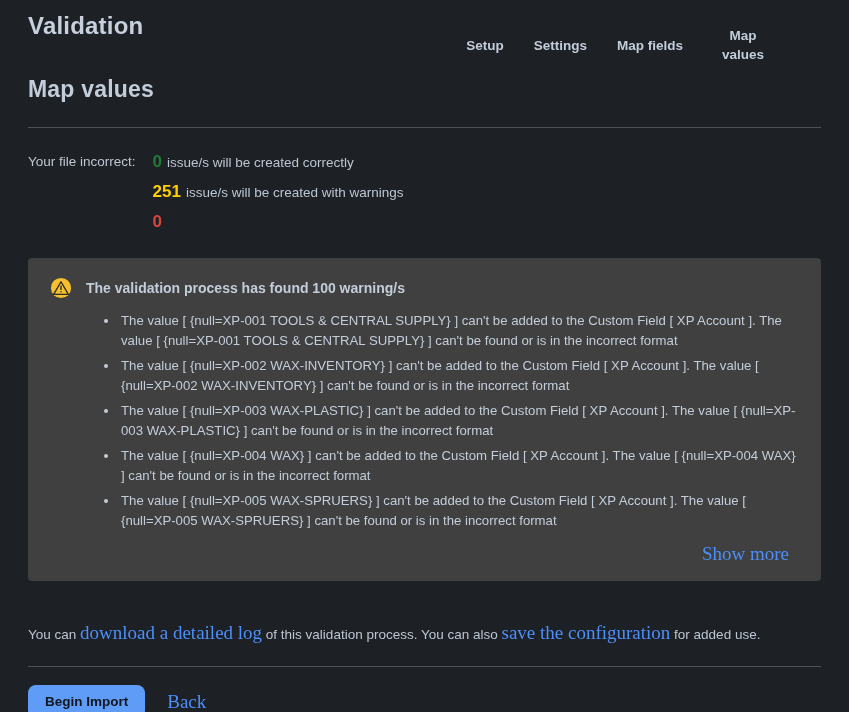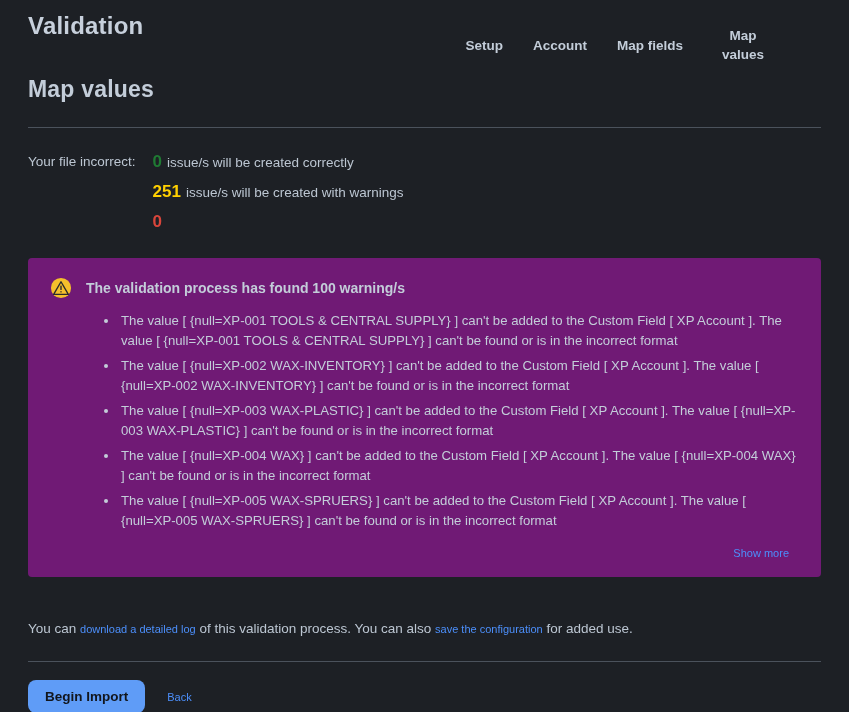--- a/index.html
+++ b/index.html
@@ -89,21 +89,21 @@
     margin-right: 5px;
   }
   .stat-num.ok   { color: #1f7a33; }
   .stat-num.warn { color: #ffd000; }
   .stat-num.err  { color: #d9453b; }
   .stat-text { font-size: 13.5px; color: #bcc6d2; }
 
   
   .panel {
     margin-top: 26px;
-    background: #701a75;
+    background: #404040;
     border-radius: 4px;
     padding: 19px 22px 16px 22px;
   }
   .panel-head {
     display: flex;
     align-items: center;
     gap: 14px;
   }
   .warn-icon {
     width: 22px;
@@ -141,21 +141,22 @@
   }
   .show-more-wrap {
     text-align: right;
     margin-top: 12px;
     padding-right: 10px;
   }
   .link {
     color: #4c8ffb;
     text-decoration: none;
     cursor: pointer;
-    font-size: 11px;
+    font-size: 19px;
+    font-family: Liberation Serif, serif;
   }
 
   
   .footer-note {
     margin-top: 42px;
     font-size: 13.5px;
     color: #bcc6d2;
     line-height: 19px;
   }
   .footer-divider {
@@ -182,21 +183,21 @@
   }
 </style>
 </head>
 <body>
 
 <div class="topbar">
   <div class="app-title">Validation</div>
 
   <nav class="nav">
     <div class="nav-item wide">Setup</div>
-    <div class="nav-item wide">Account</div>
+    <div class="nav-item wide">Settings</div>
     <div class="nav-item wide">Map fields</div>
     <div class="nav-item">Map values</div>
   </nav>
 </div>
 
 <div class="page">
 
   <h1 class="page-title">Map values</h1>
   <div class="divider"></div>
 

